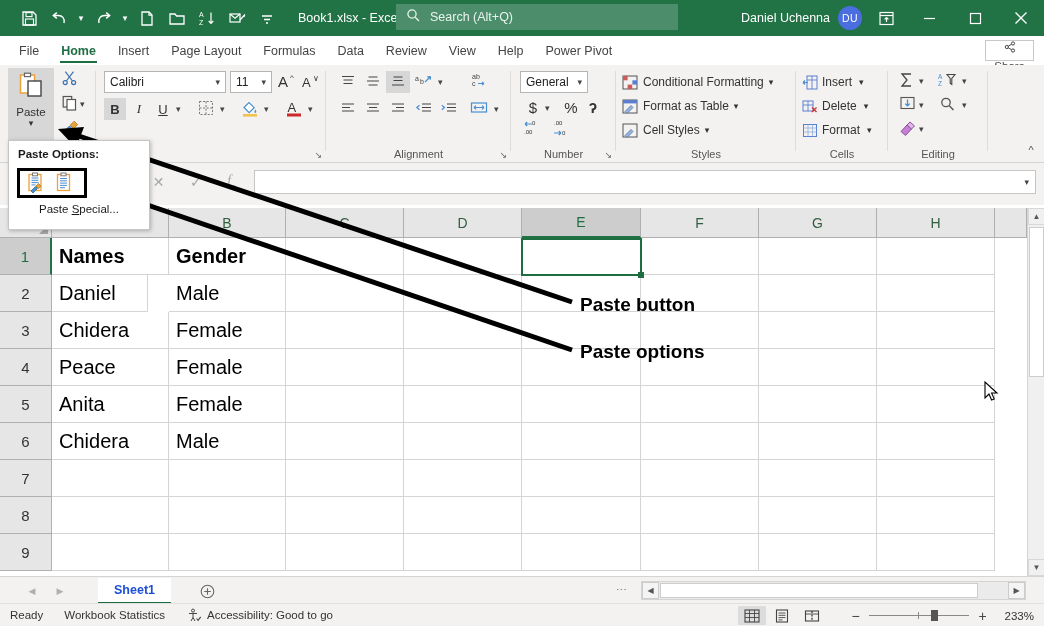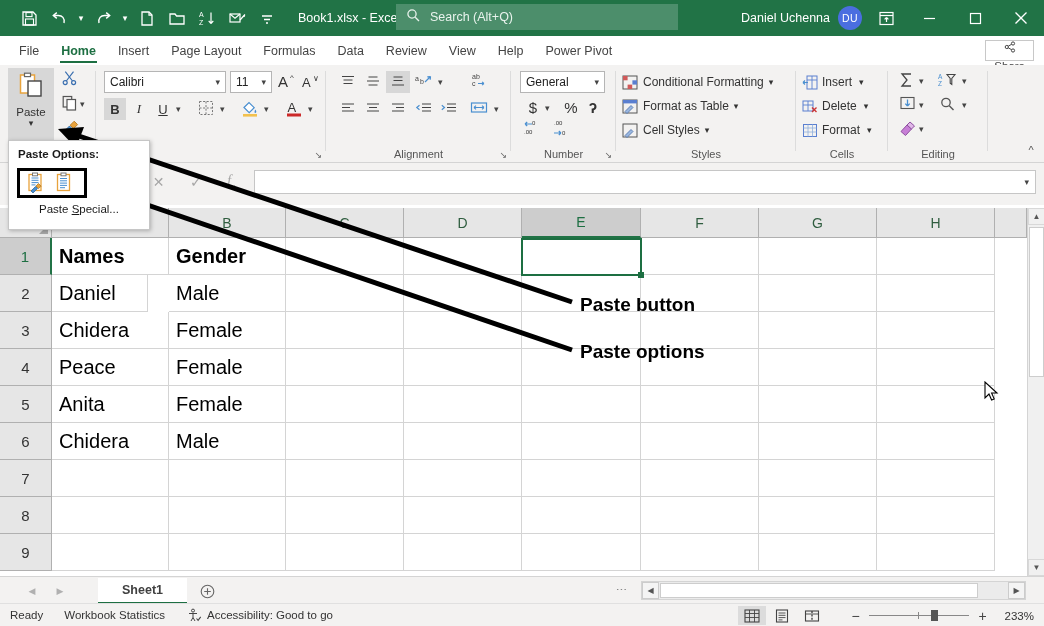--- a/index.html
+++ b/index.html
@@ -216,22 +216,22 @@
   .sheettabs {
     position: absolute; top: 576px; left: 0; width: 1044px; height: 27px;
     background: #f3f2f1; border-top: 1px solid #d4d4d4;
   }
   .nav-arrow {
     position: absolute; top: 5px; width: 24px; height: 18px;
     display: flex; align-items: center; justify-content: center; color: #b0b0b0; font-size: 9px;
   }
   .sheet-tab {
     position: absolute; left: 98px; top: 1px; height: 26px; background: #ffffff;
-    display: flex; align-items: center; padding: 0 24px;
-    font-size: 12.5px; font-weight: bold; color: #404040;
+    display: flex; align-items: center; padding: 0 16px;
+    font-size: 12.5px; font-weight: bold; color: #1d4ed8;
     border-bottom: 2.5px solid #1d6f42;
   }
   .addsheet {
     position: absolute; left: 196px; top: 4px; width: 22px; height: 20px;
     display: flex; align-items: center; justify-content: center; color: #666; font-size: 15px;
   }
   .hscroll-dots {
     position: absolute; left: 620px; top: 7px; font-size: 11px; color: #888; letter-spacing: 1px;
     writing-mode: vertical-rl; line-height: 4px;
   }
@@ -583,21 +583,21 @@
             </svg></span>
       </div>
       <span class="mini-caret" style="left:168px;top:39px;">▾</span>
 
       <div class="group-label">Alignment</div>
       <div class="dlg-launch">↘</div>
       <div class="group-sep" style="left:184px;"></div>
     </div>
 
     <div class="group" style="left:511px;width:105px;">
-      <div class="combo" style="left:9px;top:6px;width:85px;height:22px;">
+      <div class="combo" style="left:9px;top:6px;width:68px;height:22px;">
         <span class="cv">General</span>
         <span class="cc">▾</span>
       </div>
       <div class="fbtn" style="left:12px;top:32px;width:20px;height:20px;font-size:15px;">
         <span>$</span>
       </div>
       <span class="mini-caret" style="left:34px;top:38px;">▾</span>
       <div class="fbtn" style="left:50px;top:32px;width:20px;height:20px;font-size:15px;">
         <span>%</span>
       </div>

